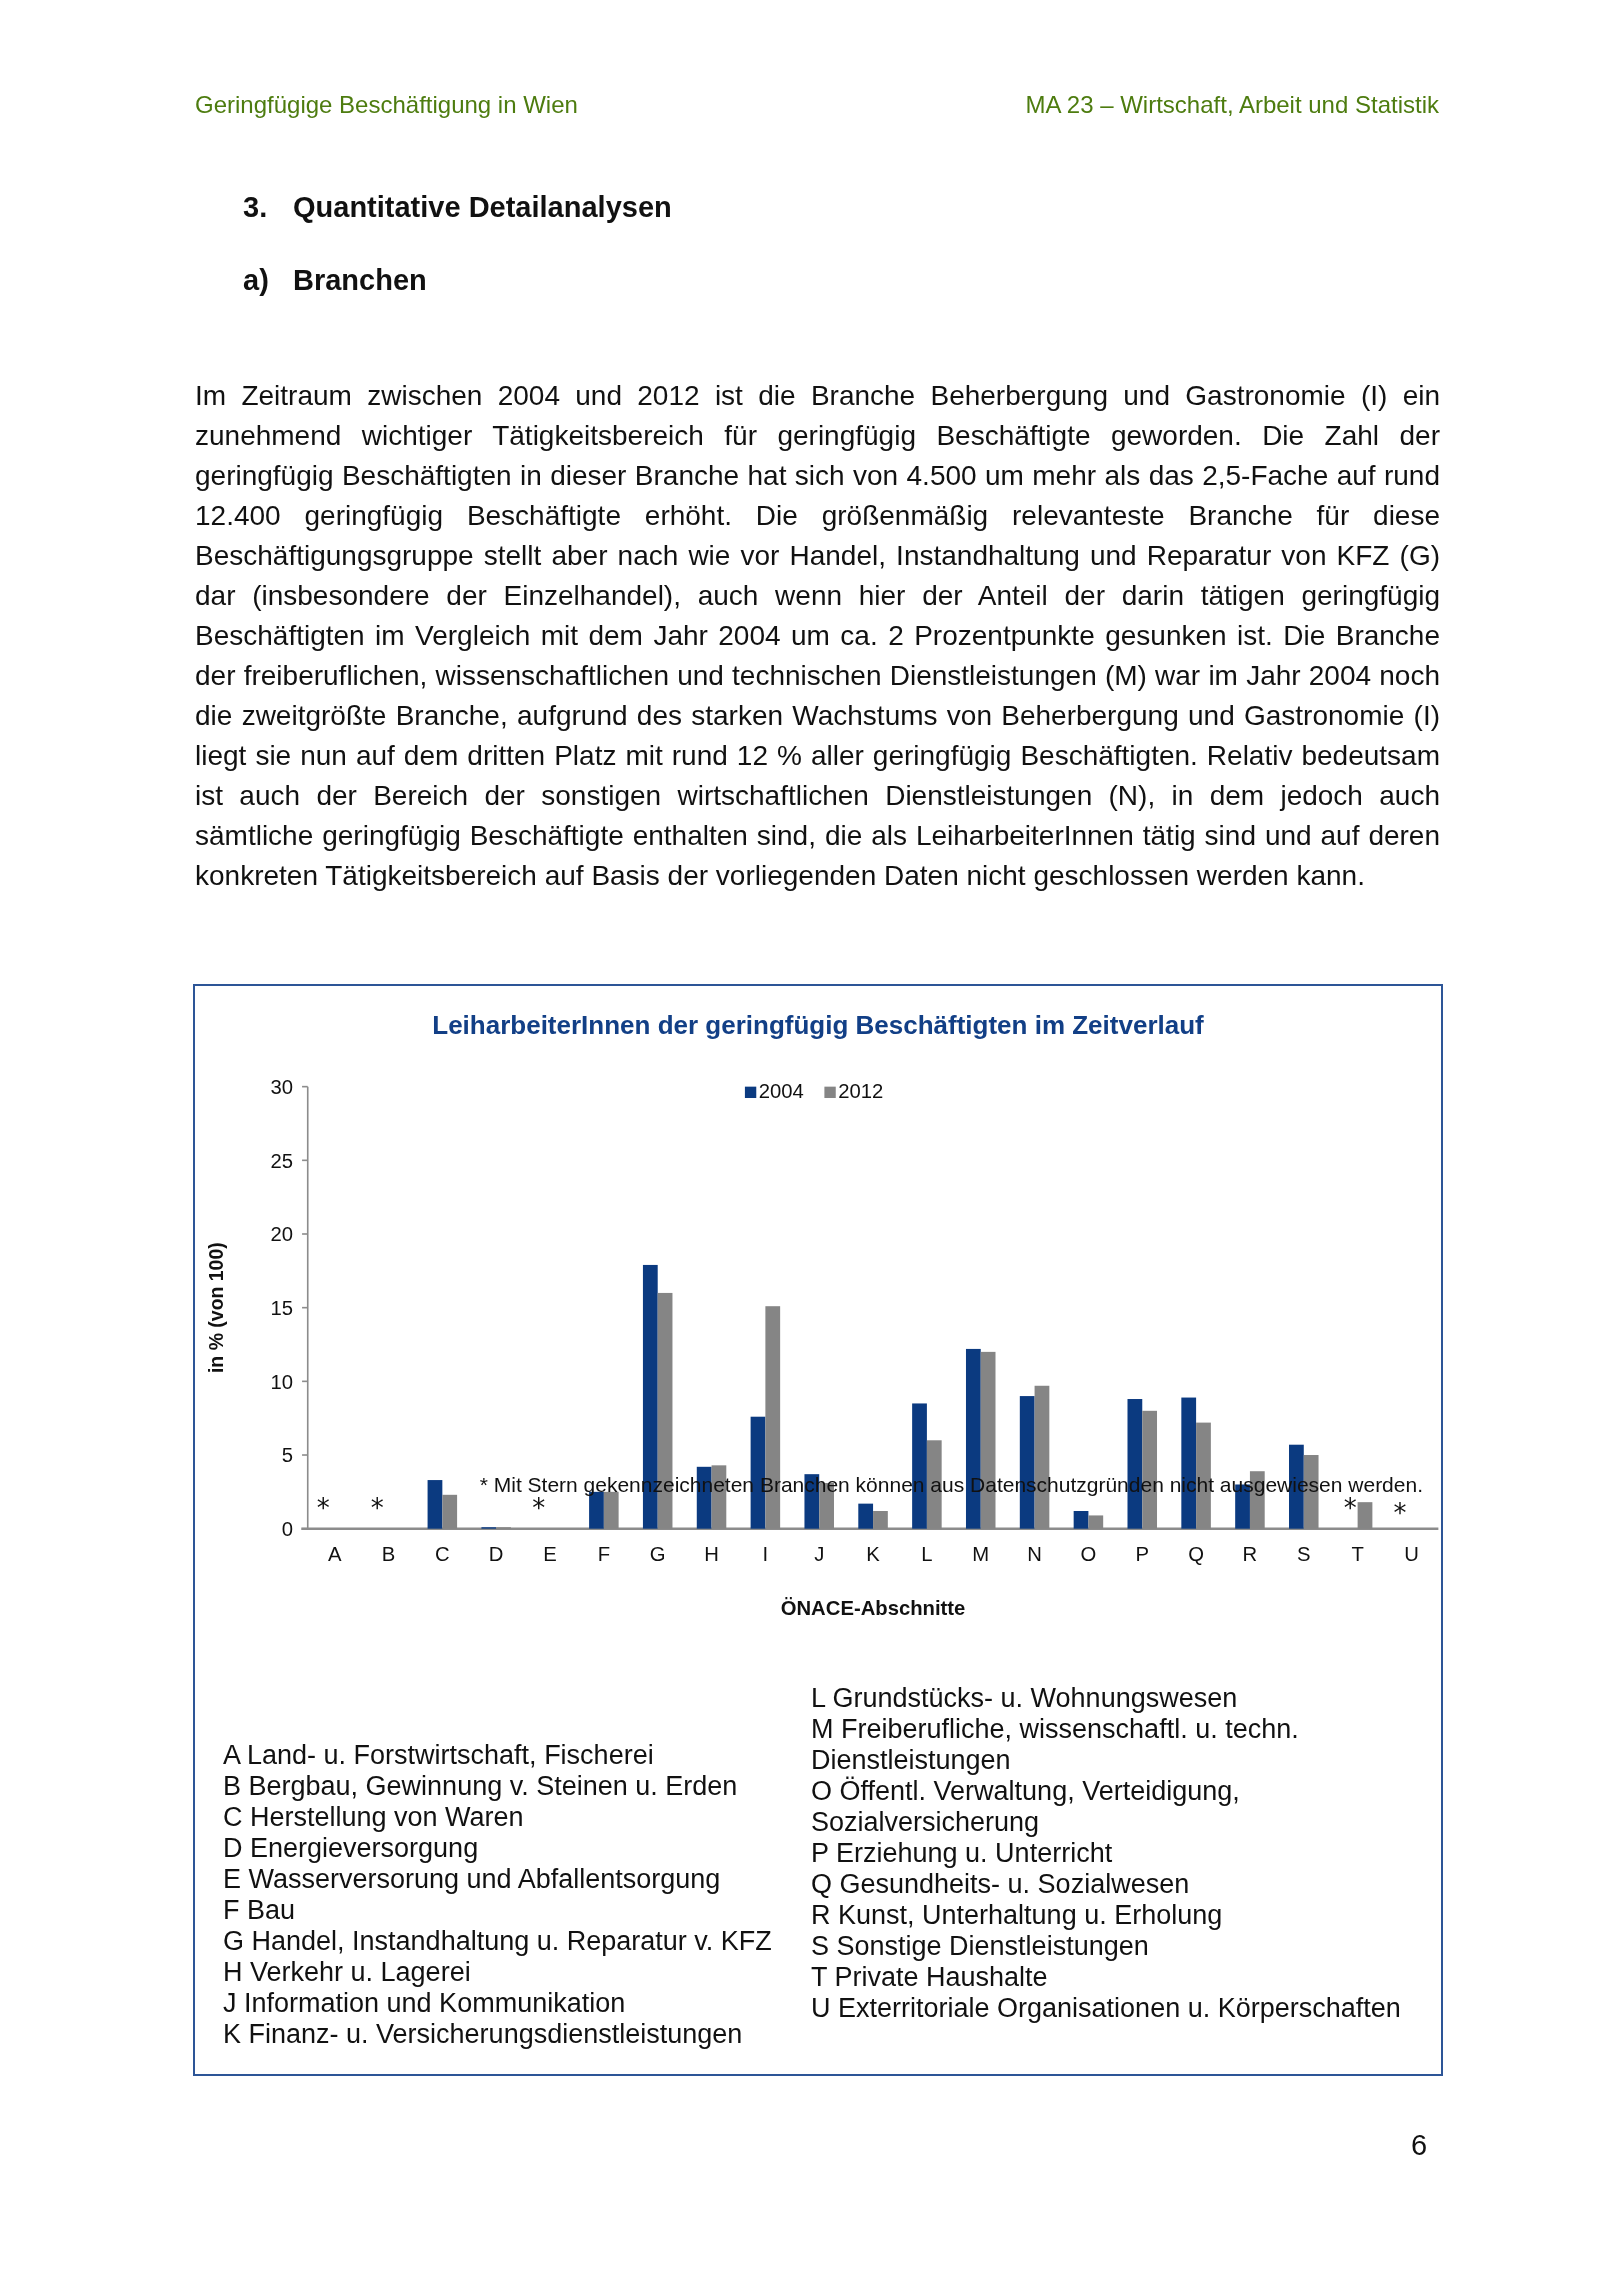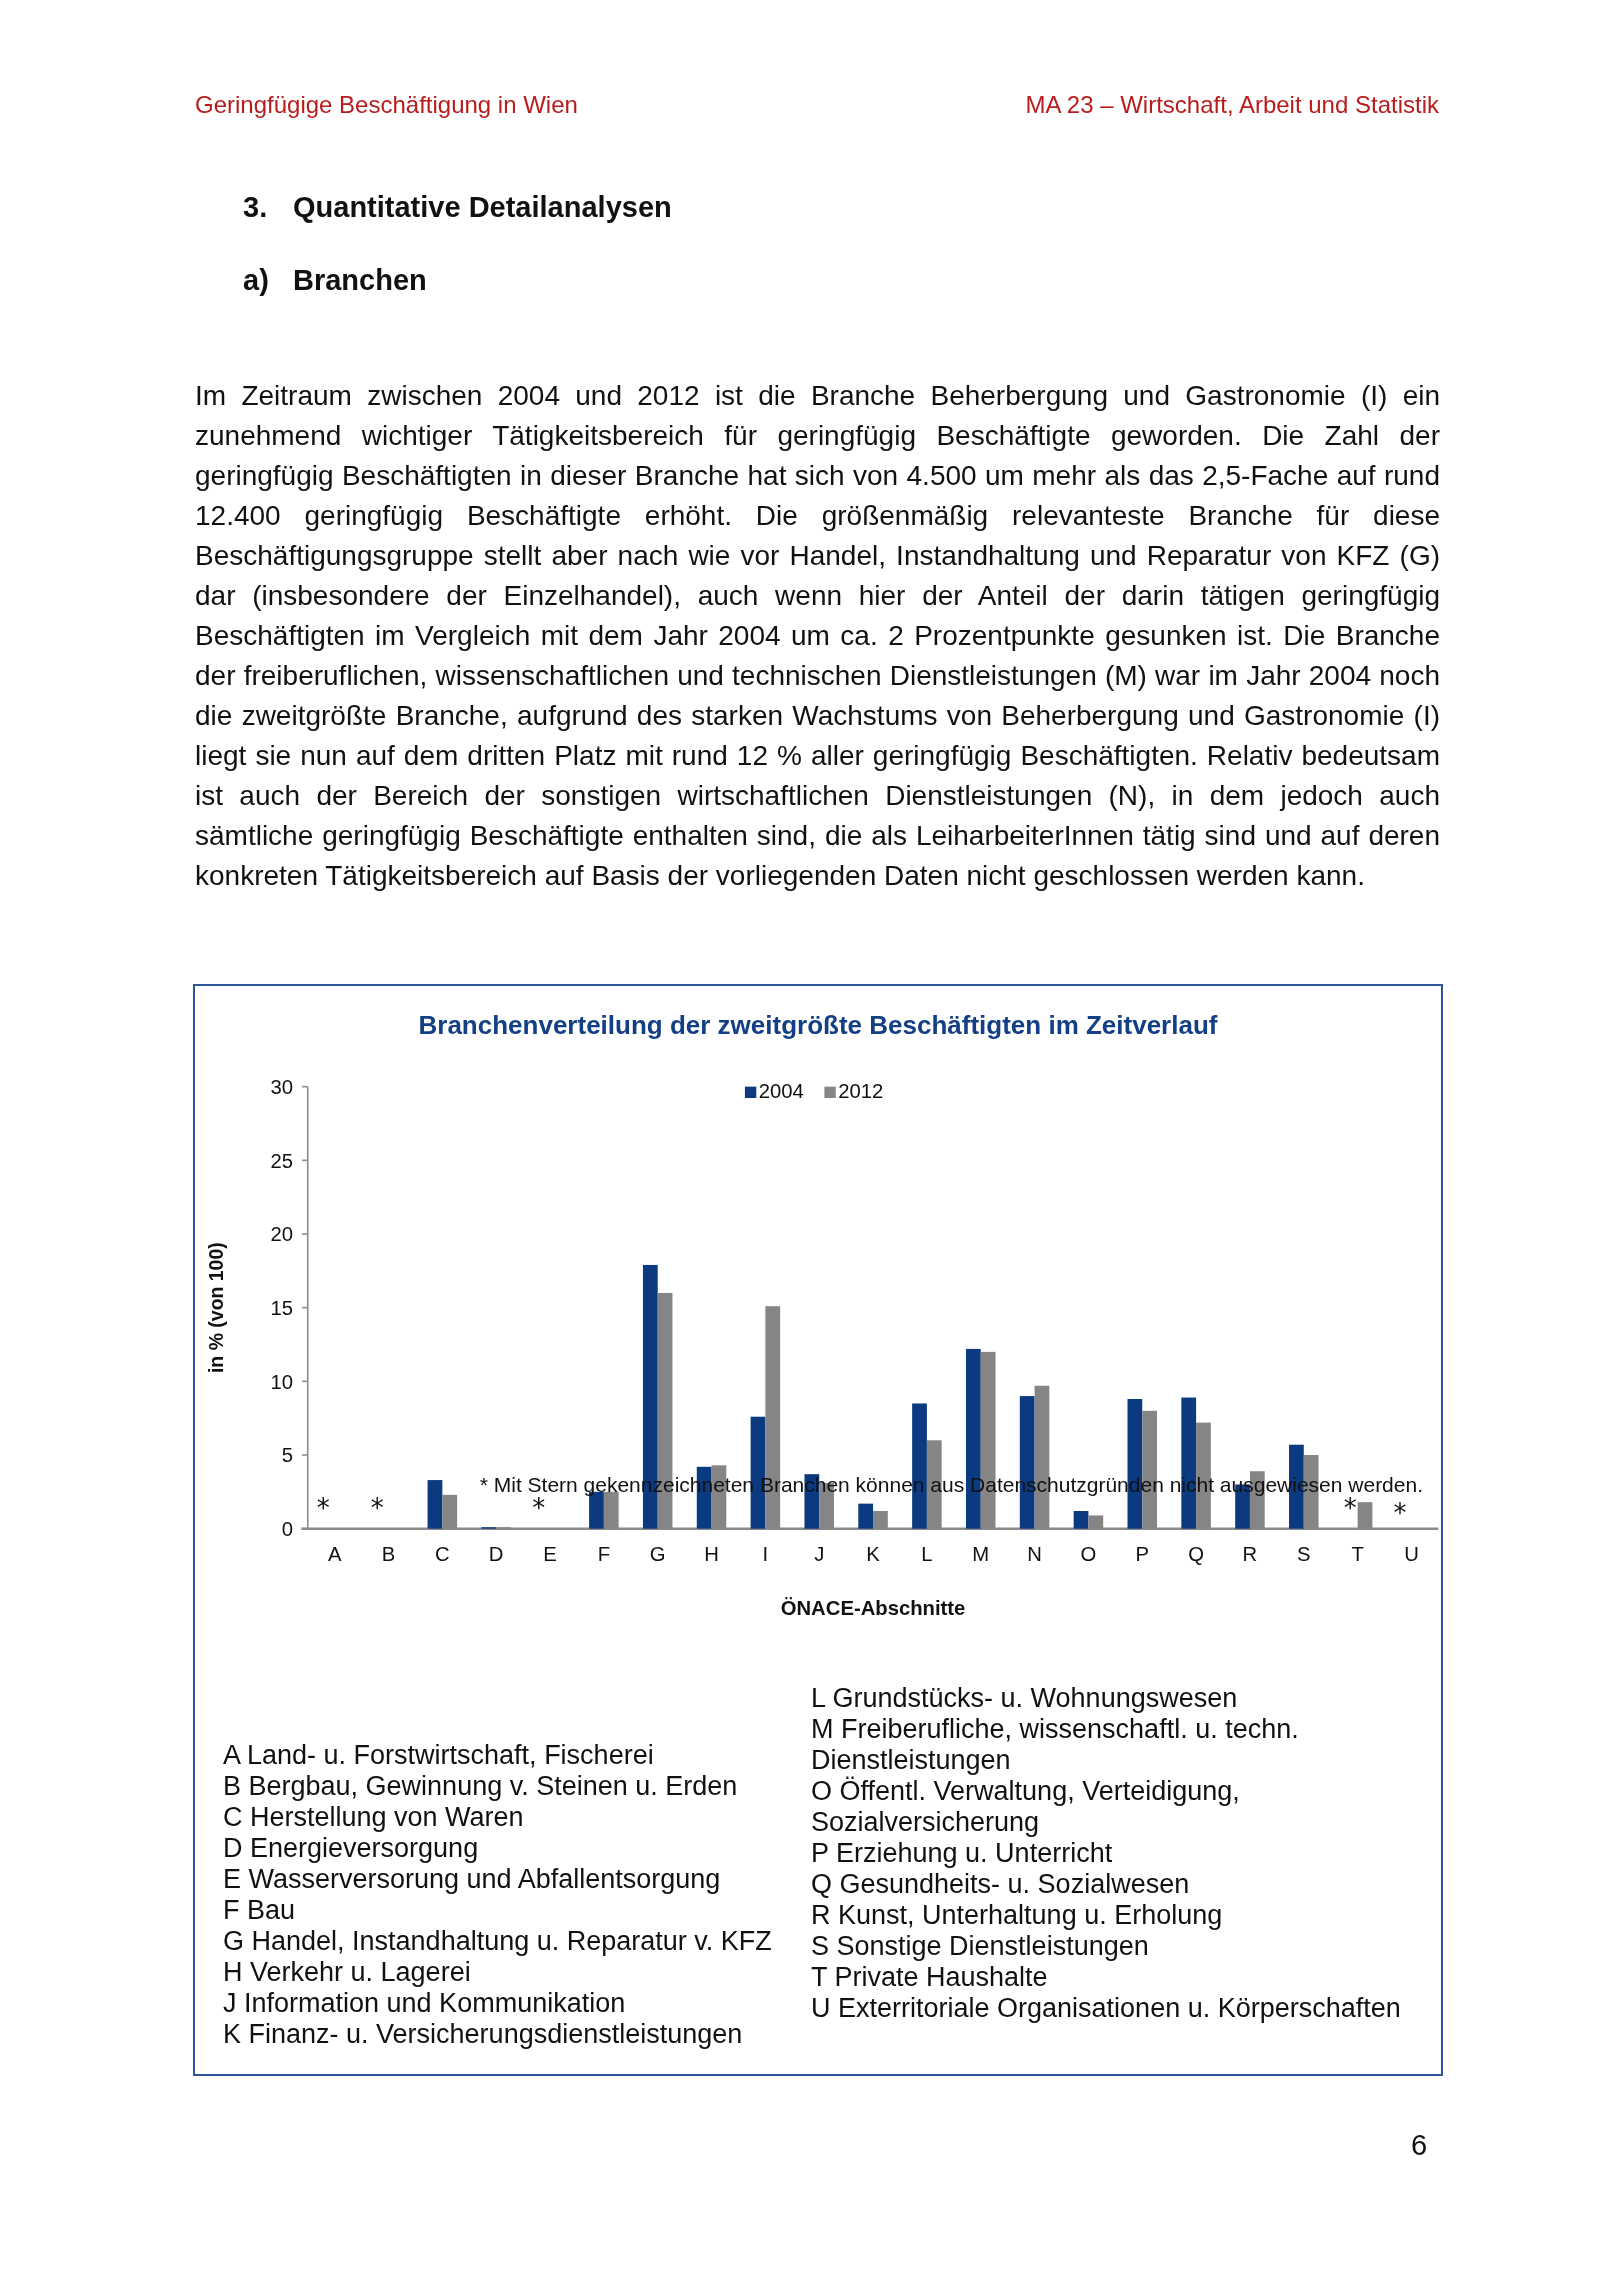--- a/index.html
+++ b/index.html
@@ -1,18 +1,18 @@
 <!DOCTYPE html>
 <html style="font-size:13px"><head>
 <meta charset="utf-8">
 <style>
   html, body { margin: 0; padding: 0; background: #ffffff; }
   body { width: 1622px; height: 2295px; position: relative; overflow: hidden;
          font-family: "Liberation Sans", sans-serif; color: #111; }
-  .hdr { position: absolute; top: 91px; font-size: 24px; color: #b91c1c; }
+  .hdr { position: absolute; top: 91px; font-size: 24px; color: #4d7c0f; }
   .hdr-left { left: 195px; }
   .hdr-right { right: 183px; }
   .h1 { position: absolute; left: 243px; top: 191px; font-size: 29px; font-weight: bold; }
   .h1 .num { display: inline-block; width: 50px; }
   .h2 { position: absolute; left: 243px; top: 264px; font-size: 29px; font-weight: bold; }
   .h2 .num { display: inline-block; width: 50px; }
   .para { position: absolute; left: 195px; top: 376px; width: 1245px; font-size: 28px;
           line-height: 40px; text-align: justify; }
   .chart-frame { position: absolute; left: 193px; top: 984px; width: 1250px; height: 1092px;
                  border: 2.4px solid #2d5597; box-sizing: border-box; }
@@ -34,21 +34,21 @@
 <div class="h1">
   <span class="num">3.</span><span>Quantitative Detailanalysen</span>
 </div>
 <div class="h2">
   <span class="num">a)</span><span>Branchen</span>
 </div>
 
 <p class="para" style="margin:0">Im Zeitraum zwischen 2004 und 2012 ist die Branche Beherbergung und Gastronomie (I) ein zunehmend wichtiger Tätigkeitsbereich für geringfügig Beschäftigte geworden. Die Zahl der geringfügig Beschäftigten in dieser Branche hat sich von 4.500 um mehr als das 2,5-Fache auf rund 12.400 geringfügig Beschäftigte erhöht. Die größenmäßig relevanteste Branche für diese Beschäftigungsgruppe stellt aber nach wie vor Handel, Instandhaltung und Reparatur von KFZ (G) dar (insbesondere der Einzelhandel), auch wenn hier der Anteil der darin tätigen geringfügig Beschäftigten im Vergleich mit dem Jahr 2004 um ca. 2 Prozentpunkte gesunken ist. Die Branche der freiberuflichen, wissenschaftlichen und technischen Dienstleistungen (M) war im Jahr 2004 noch die zweitgrößte Branche, aufgrund des starken Wachstums von Beherbergung und Gastronomie (I) liegt sie nun auf dem dritten Platz mit rund 12 % aller geringfügig Beschäftigten. Relativ bedeutsam ist auch der Bereich der sonstigen wirtschaftlichen Dienstleistungen (N), in dem jedoch auch sämtliche geringfügig Beschäftigte enthalten sind, die als LeiharbeiterInnen tätig sind und auf deren konkreten Tätigkeitsbereich auf Basis der vorliegenden Daten nicht geschlossen werden kann.</p>
 
 <div class="chart-frame">
-  <div class="chart-title">Branchenverteilung der zweitgrößte Beschäftigten im Zeitverlauf</div>
+  <div class="chart-title">LeiharbeiterInnen der geringfügig Beschäftigten im Zeitverlauf</div>
   <svg class="plot" id="plot" width="1245" height="1087" xmlns="http://www.w3.org/2000/svg" viewBox="0 0 1535 1340">
       <line x1="139" y1="124" x2="139" y2="669" stroke="#8c8c8c" stroke-width="2"></line>
       <line x1="131" y1="669" x2="1533" y2="669" stroke="#8c8c8c" stroke-width="3"></line>
       <line x1="132" y1="669" x2="139" y2="669" stroke="#8c8c8c" stroke-width="2"></line>
       <text x="121" y="678" text-anchor="end" font-size="25" fill="#111" font-family="Liberation Sans, sans-serif">0</text>
       <line x1="132" y1="578.1666666666666" x2="139" y2="578.1666666666666" stroke="#8c8c8c" stroke-width="2"></line>
       <text x="121" y="587.1666666666666" text-anchor="end" font-size="25" fill="#111" font-family="Liberation Sans, sans-serif">5</text>
       <line x1="132" y1="487.33333333333337" x2="139" y2="487.33333333333337" stroke="#8c8c8c" stroke-width="2"></line>
       <text x="121" y="496.33333333333337" text-anchor="end" font-size="25" fill="#111" font-family="Liberation Sans, sans-serif">10</text>
       <line x1="132" y1="396.5" x2="139" y2="396.5" stroke="#8c8c8c" stroke-width="2"></line>

